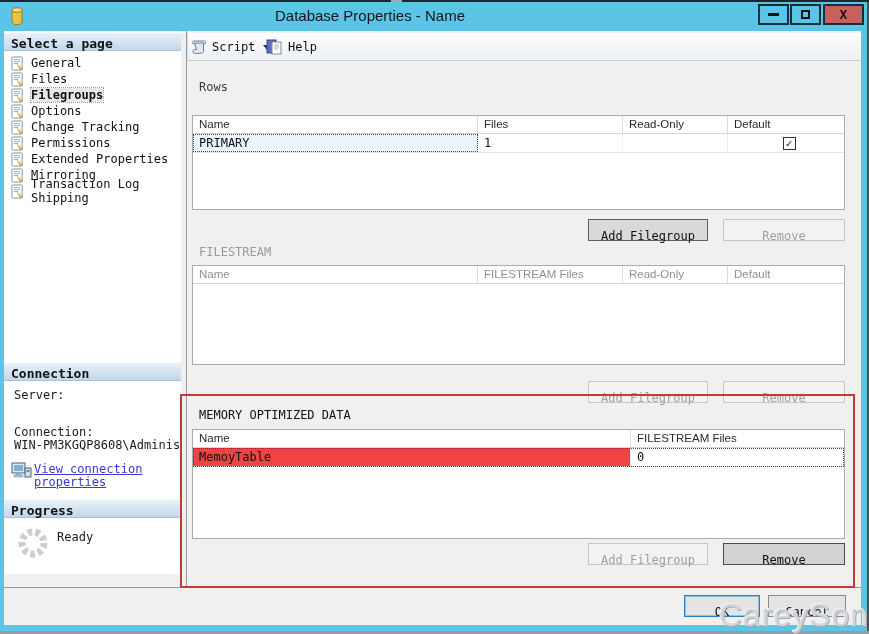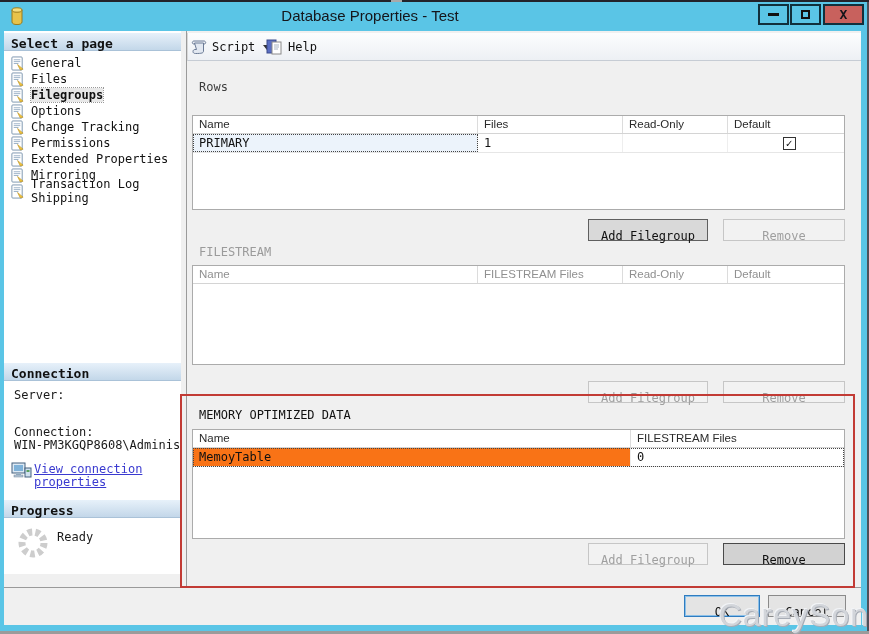--- a/index.html
+++ b/index.html
@@ -46,21 +46,21 @@
 
   
   .tbl { background:#fff; border:1px solid #ababab; }
   .hrow { display:flex; height:18px; background:#fff; border-bottom:1px solid #d4d4d4; }
   .hcell { font-family:"Liberation Sans", sans-serif; font-size:11.5px; color:#2a2a2a; padding:2px 0 0 6px; border-right:1px solid #dcdcdc; overflow:hidden; white-space:nowrap; }
   .hcell.gray { color:#909090; }
   .drow { display:flex; height:19px; border-bottom:1px solid #e6e6e6; }
   .dcell { font-size:12px; color:#111; padding:2px 0 0 6px; border-right:1px solid #eee; overflow:hidden; white-space:nowrap; }
   .sel-cell { background:#ecf3fb; outline:1px dotted #444; outline-offset:-1px; }
   .sel-row { outline:1px dotted #444; outline-offset:-1px; }
-  .mem-name { background:#f97316; }
+  .mem-name { background:#ef4444; }
   .chk { width:13px; height:13px; border:1px solid #333; background:#fff; margin:1px auto 0 auto; font-size:11px; line-height:11px; text-align:center; font-weight:bold; color:#111; }
 
   
   .btn { font-size:12px; color:#111; text-align:center; padding-top:9px; background:#d9d9d9; border:1px solid #5f5f5f; cursor:pointer; }
   .btn.light { background:#e4e4e4; border:1px solid #8a8a8a; }
   .btn.disabled { background:#f2f2f2; border:1px solid #c6c6c6; color:#9f9f9f; cursor:default; }
   .btn.focus-blue { background:#e4e4e4; border:1px solid #2f7cc0; box-shadow:inset 0 0 0 1px #8cc0e8; }
 
   
   .footer-line { left:4px; top:587px; width:857px; height:1px; background:#9a9a9a; }
@@ -79,21 +79,21 @@
   <div class="abs top-shadow"></div>
   <div class="abs top-notch"></div>
 
   <div class="abs window">
 
     <div class="abs titlebar">
       <svg class="abs" style="left:10px; top:5px;" width="14" height="18" viewBox="0 0 14 18">
         <path d="M2 3v12c0 1.6 2.2 2.6 5 2.6s5-1 5-2.6V3" fill="#e8c34a" stroke="#9a7a1a"></path>
         <ellipse cx="7" cy="3" rx="5" ry="2.2" fill="#f6dd7d" stroke="#9a7a1a"></ellipse>
       </svg>
-      <div class="abs title-text">Database Properties - Test</div>
+      <div class="abs title-text">Database Properties - Name</div>
       <div class="abs win-btn btn-min">
           <span class="min-bar"></span>
         </div>
       <div class="abs win-btn btn-max">
           <span class="max-box"></span>
         </div>
       <div class="abs win-btn btn-close">
           <span>X</span>
         </div>
     </div>

